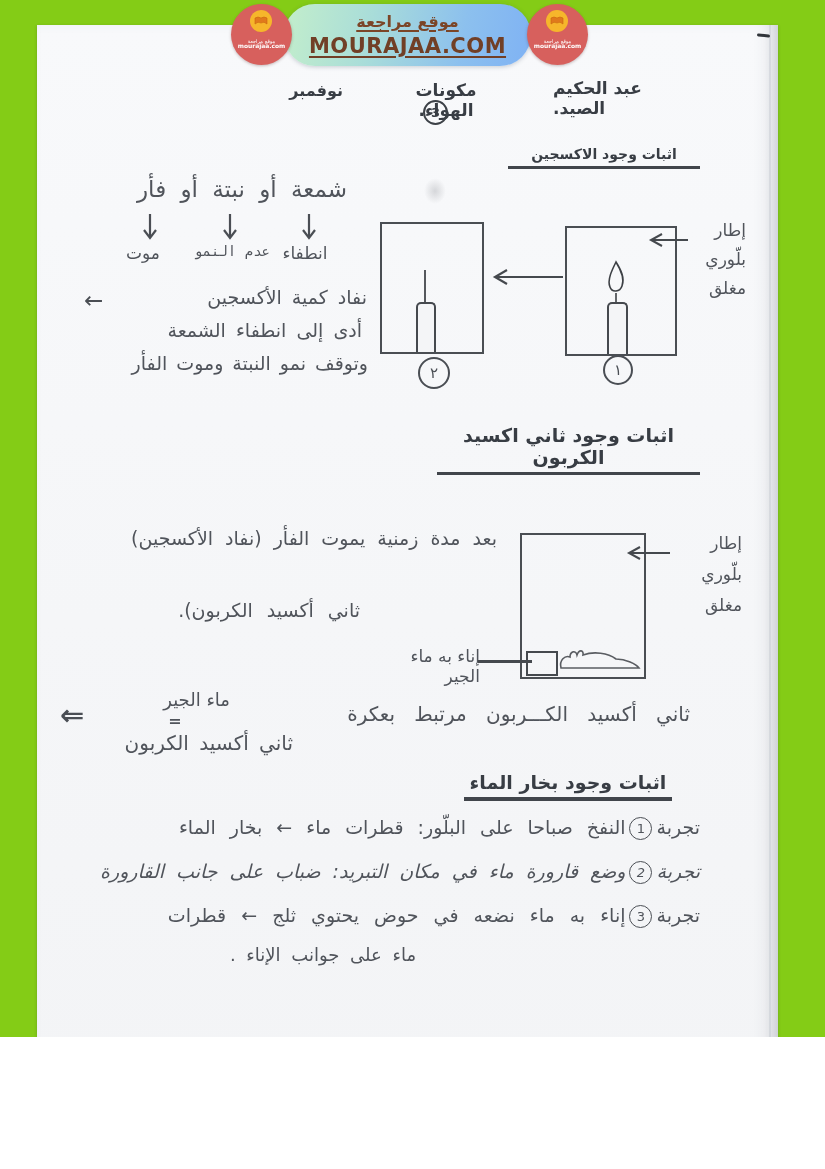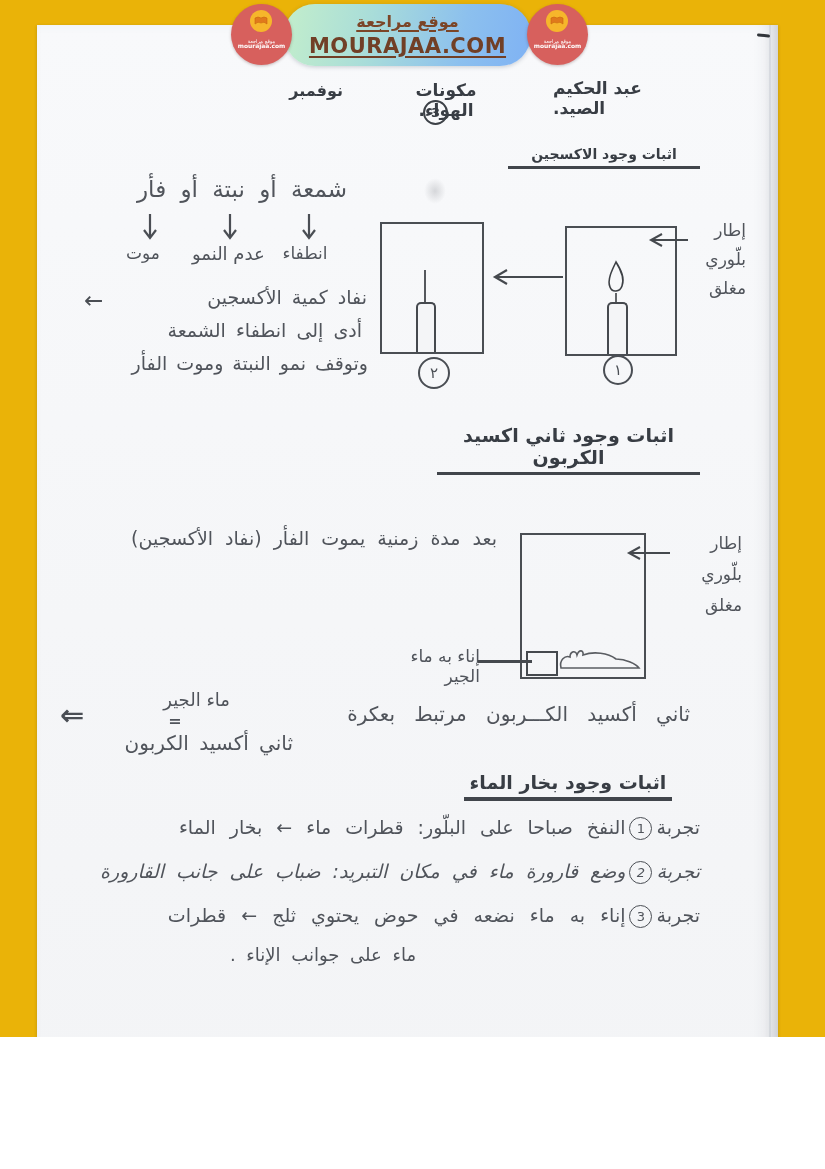--- a/index.html
+++ b/index.html
@@ -1,17 +1,17 @@
 <!DOCTYPE html>
 <html lang="ar"><head>
 <meta charset="utf-8">
 <style>
   html,body{margin:0;padding:0;}
   body{width:825px;height:1169px;overflow:hidden;font-family:"DejaVu Sans",sans-serif;}
-  #page{position:relative;width:825px;height:1037px;background:#eab308;overflow:hidden;}
+  #page{position:relative;width:825px;height:1037px;background:#84cc16;overflow:hidden;}
 
   
   .paper{position:absolute;left:37px;top:25px;width:741px;height:1080px;
     background:linear-gradient(180deg,#f8f9fb 0%,#f5f6f8 55%,#f3f4f6 100%);
     box-shadow:inset -16px 0 20px -14px rgba(110,118,130,.45), inset 0 -10px 14px -10px rgba(120,125,135,.25),0 1px 3px rgba(40,50,60,.25);}
   .crease{position:absolute;left:769px;top:25px;width:2px;height:1080px;background:rgba(185,192,200,.35);}
   .artifact{position:absolute;left:757px;top:34px;width:13px;height:3px;background:#30343a;transform:rotate(6deg);border-radius:2px;}
   .smudge{position:absolute;left:424px;top:178px;width:22px;height:26px;background:radial-gradient(ellipse at center,rgba(150,152,158,.35),rgba(150,152,158,0) 70%);}
 
   
@@ -104,21 +104,21 @@
       </svg>
   </div>
   <div style="position:absolute;left:141px;top:212px;">
     <svg width="18" height="32" viewBox="0 0 18 32" fill="none" stroke="#4a4e54" stroke-width="2.2">
         <line x1="9" y1="2" x2="9" y2="25"></line>
         <polyline points="3,18 9,26 15,18"></polyline>
       </svg>
   </div>
 
   <div class="hw" style="left:272px;top:243px;width:66px;font-size:17px;text-align:center;">انطفاء</div>
-  <div class="hw" style="left:192px;top:243px;width:78px;font-size:18px;text-align:left;">عدم النمو</div>
+  <div class="hw" style="left:192px;top:243px;width:78px;font-size:14px;text-align:right;font-family:Liberation Mono, monospace;">عدم النمو</div>
   <div class="hw" style="left:114px;top:243px;width:58px;font-size:17px;text-align:center;">موت</div>
 
   <div class="arrow-glyph" style="left:84px;top:287px;font-size:23px;">←</div>
   <div class="hw" style="left:105px;top:286px;width:262px;font-size:19px;text-align:right;word-spacing:4px;">نفاد كمية الأكسجين</div>
   <div class="hw" style="left:100px;top:319px;width:262px;font-size:19px;text-align:right;word-spacing:4px;">أدى إلى انطفاء الشمعة</div>
   <div class="hw" style="left:90px;top:352px;width:278px;font-size:19px;text-align:right;word-spacing:3px;">وتوقف نمو النبتة وموت الفأر</div>
 
   <div class="dbox" style="left:565px;top:226px;width:108px;height:126px;"></div>
   <div class="dbox" style="left:380px;top:222px;width:100px;height:128px;"></div>
 
@@ -151,20 +151,21 @@
   <div style="position:absolute;left:645px;top:233px;">
     <svg width="44" height="14" viewBox="0 0 44 14" fill="none" stroke="#45494e" stroke-width="2">
         <line x1="43" y1="7" x2="8" y2="7"></line>
         <polyline points="17,1 6,7 17,13"></polyline>
       </svg>
   </div>
 
   <div class="print heading" style="left:437px;top:424px;width:263px;font-size:19px;text-align:center;">اثبات وجود ثاني اكسيد الكربون</div>
 
   <div class="hw" style="left:115px;top:527px;width:382px;font-size:19px;text-align:right;word-spacing:6px;">بعد مدة زمنية يموت الفأر (نفاد الأكسجين)</div>
+  <div class="hw" style="left:120px;top:599px;width:240px;font-size:19px;text-align:right;word-spacing:8px;">ثاني أكسيد الكربون).</div>
 
   <div class="dbox" style="left:520px;top:533px;width:122px;height:142px;"></div>
   <div class="vessel" style="left:526px;top:651px;width:28px;height:21px;"></div>
   <div style="position:absolute;left:556px;top:640px;">
     <svg width="86" height="34" viewBox="0 0 86 34" fill="#f5f6f8" stroke="#5a5d62" stroke-width="1.6">
       <path d="M5 28 C3 20 9 15 14 17 C14 11 20 10 21 15 C23 9 28 10 27 15 C38 11 52 13 60 19 C70 19 80 24 83 28 Z"></path>
     </svg>
   </div>
   <div class="hw" style="left:376px;top:646px;width:104px;font-size:17px;text-align:right;">إناء به ماء الجير</div>
   <div class="vessel-line" style="left:478px;top:660px;width:54px;"></div>

